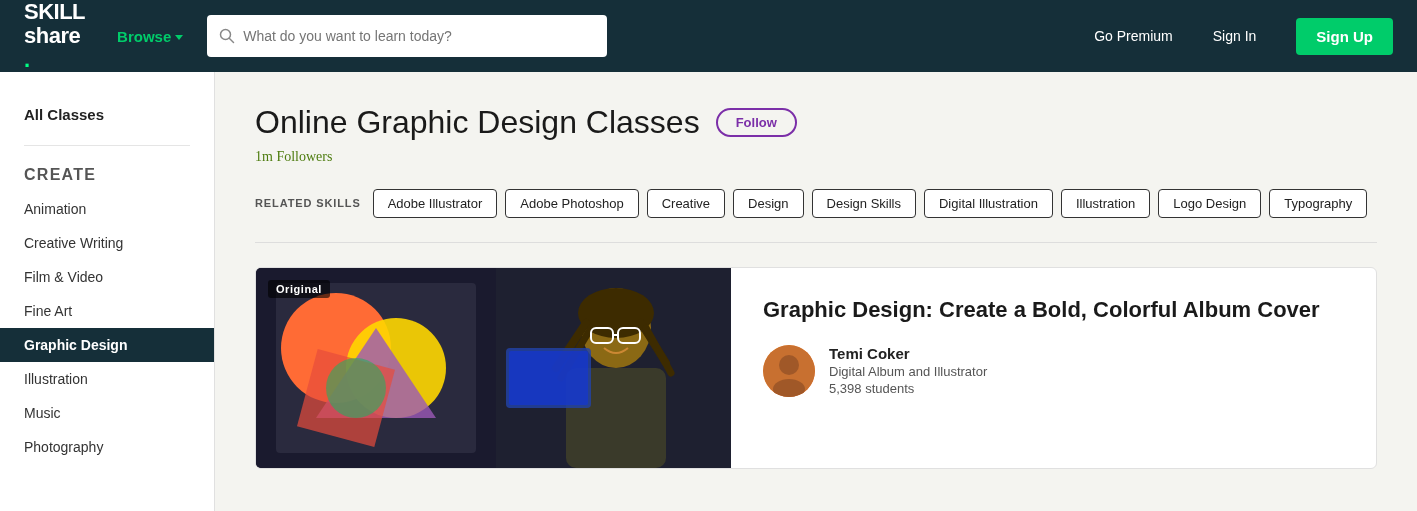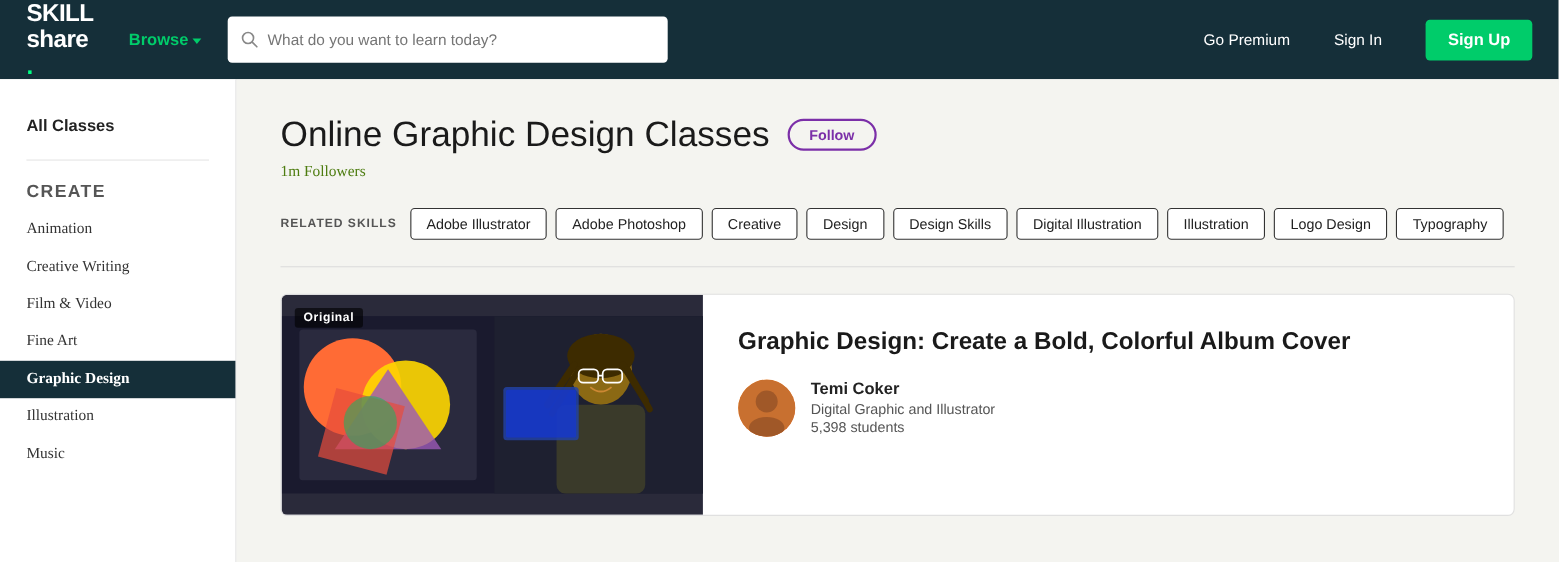--- a/index.html
+++ b/index.html
@@ -130,21 +130,20 @@
       font-weight: 700;
       color: #555;
       letter-spacing: 0.08em;
       text-transform: uppercase;
     }
     .sidebar-item {
       padding: 9px 24px;
       font-size: 14px;
       color: #333;
       cursor: pointer;
-      font-family: Liberation Serif, serif;
     }
     .sidebar-item.active {
       background: #152f39;
       color: white;
       font-weight: 600;
     }
 
     
     .main {
       flex: 1;
@@ -217,21 +216,21 @@
 
     
     .course-card {
       display: flex;
       background: white;
       border-radius: 6px;
       overflow: hidden;
       border: 1px solid #e0e0e0;
     }
     .course-thumbnail {
-      width: 383px;
+      width: 475px;
       height: 200px;
       background: #2a2a3a;
       flex-shrink: 0;
       position: relative;
       overflow: hidden;
     }
     .thumbnail-original-badge {
       position: absolute;
       top: 12px;
       left: 12px;
@@ -327,20 +326,21 @@
     <div class="sidebar-all-classes">All Classes</div>
     <div class="sidebar-divider"></div>
     <div class="sidebar-section-label">CREATE</div>
     <div class="sidebar-item">Animation</div>
     <div class="sidebar-item">Creative Writing</div>
     <div class="sidebar-item">Film &amp; Video</div>
     <div class="sidebar-item">Fine Art</div>
     <div class="sidebar-item active">Graphic Design</div>
     <div class="sidebar-item">Illustration</div>
     <div class="sidebar-item">Music</div>
+    <div class="sidebar-item">Photography</div>
   </aside>
 
   <main class="main">
     <div class="page-title-row">
       <h1 class="page-title">Online Graphic Design Classes</h1>
       <button class="follow-btn">Follow</button>
     </div>
     <p class="followers-text">1m Followers</p>
 
     <div class="related-skills-row">
@@ -402,21 +402,21 @@
         <div class="instructor-row">
           <div class="instructor-avatar">
             <svg viewBox="0 0 52 52">
               <circle cx="26" cy="26" r="26" fill="#c87030"></circle>
               <circle cx="26" cy="20" r="10" fill="#a05828"></circle>
               <ellipse cx="26" cy="44" rx="16" ry="10" fill="#a05828"></ellipse>
             </svg>
           </div>
           <div>
             <div class="instructor-name">Temi Coker</div>
-            <div class="instructor-title">Digital Graphic and Illustrator</div>
+            <div class="instructor-title">Digital Album and Illustrator</div>
             <div class="students-count">5,398 students</div>
           </div>
         </div>
       </div>
     </div>
   </main>
 
 </div>
 
 </body></html>

